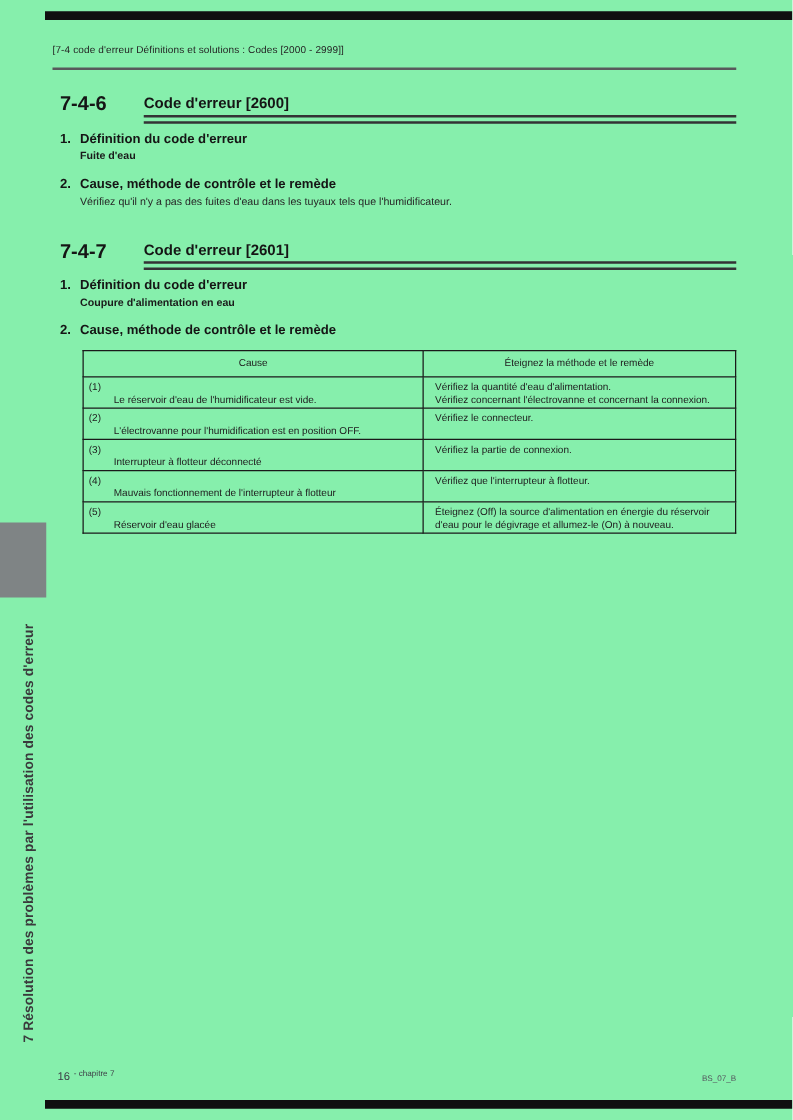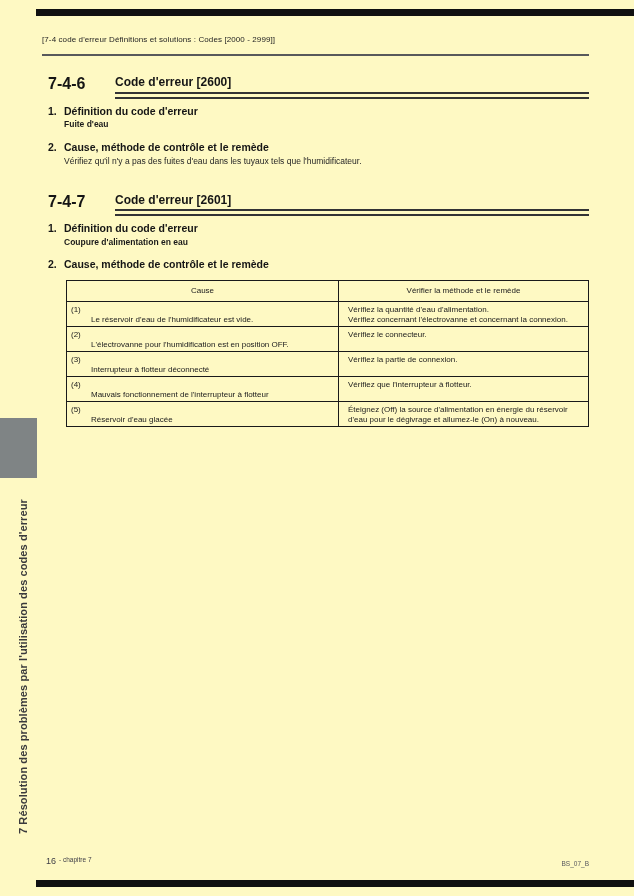--- a/index.html
+++ b/index.html
@@ -1,16 +1,16 @@
 <!DOCTYPE html>
 <html><head>
 <meta charset="utf-8">
 <style>
   html,body{margin:0;padding:0;background:#ffffff;}
-  .page{position:relative;width:634px;height:896px;background:#fef9c3;overflow:hidden;
+  .page{position:relative;width:634px;height:896px;background:#86efac;overflow:hidden;
         font-family:"Liberation Sans", sans-serif;color:#1d1d1d;}
 
   .edge-bar{position:absolute;left:36px;width:598px;height:7px;background:#101010;}
   .edge-bar.top{top:9px;}
   .edge-bar.bottom{top:880px;}
 
   .breadcrumb{position:absolute;left:42px;top:35px;font-size:8px;letter-spacing:.1px;color:#242424;}
   .header-rule{position:absolute;left:42px;top:54px;width:547px;height:2px;background:#58595b;}
 
   .sec-num{position:absolute;left:48px;font-size:16px;font-weight:700;color:#151515;}
@@ -79,21 +79,21 @@
   <div class="item-heading" style="top:258px">Cause, méthode de contrôle et le remède</div>
 
   <table class="ttable">
     <colgroup>
         <col style="width:272px">
         <col>
       </colgroup>
     <tbody>
         <tr class="hrow">
       <td class="th">Cause</td>
-      <td class="th">Vérifier la méthode et le remède</td>
+      <td class="th">Éteignez la méthode et le remède</td>
     </tr>
     <tr>
       <td class="cause"><span class="tnum">(1)</span><span class="ctext">Le réservoir d'eau de l'humidificateur est vide.</span></td>
       <td class="remedy">
         <div>Vérifiez la quantité d'eau d'alimentation.</div>
         <div>Vérifiez concernant l'électrovanne et concernant la connexion.</div>
       </td>
     </tr>
     <tr class="single">
       <td class="cause"><span class="tnum">(2)</span><span class="ctext">L'électrovanne pour l'humidification est en position OFF.</span></td>

